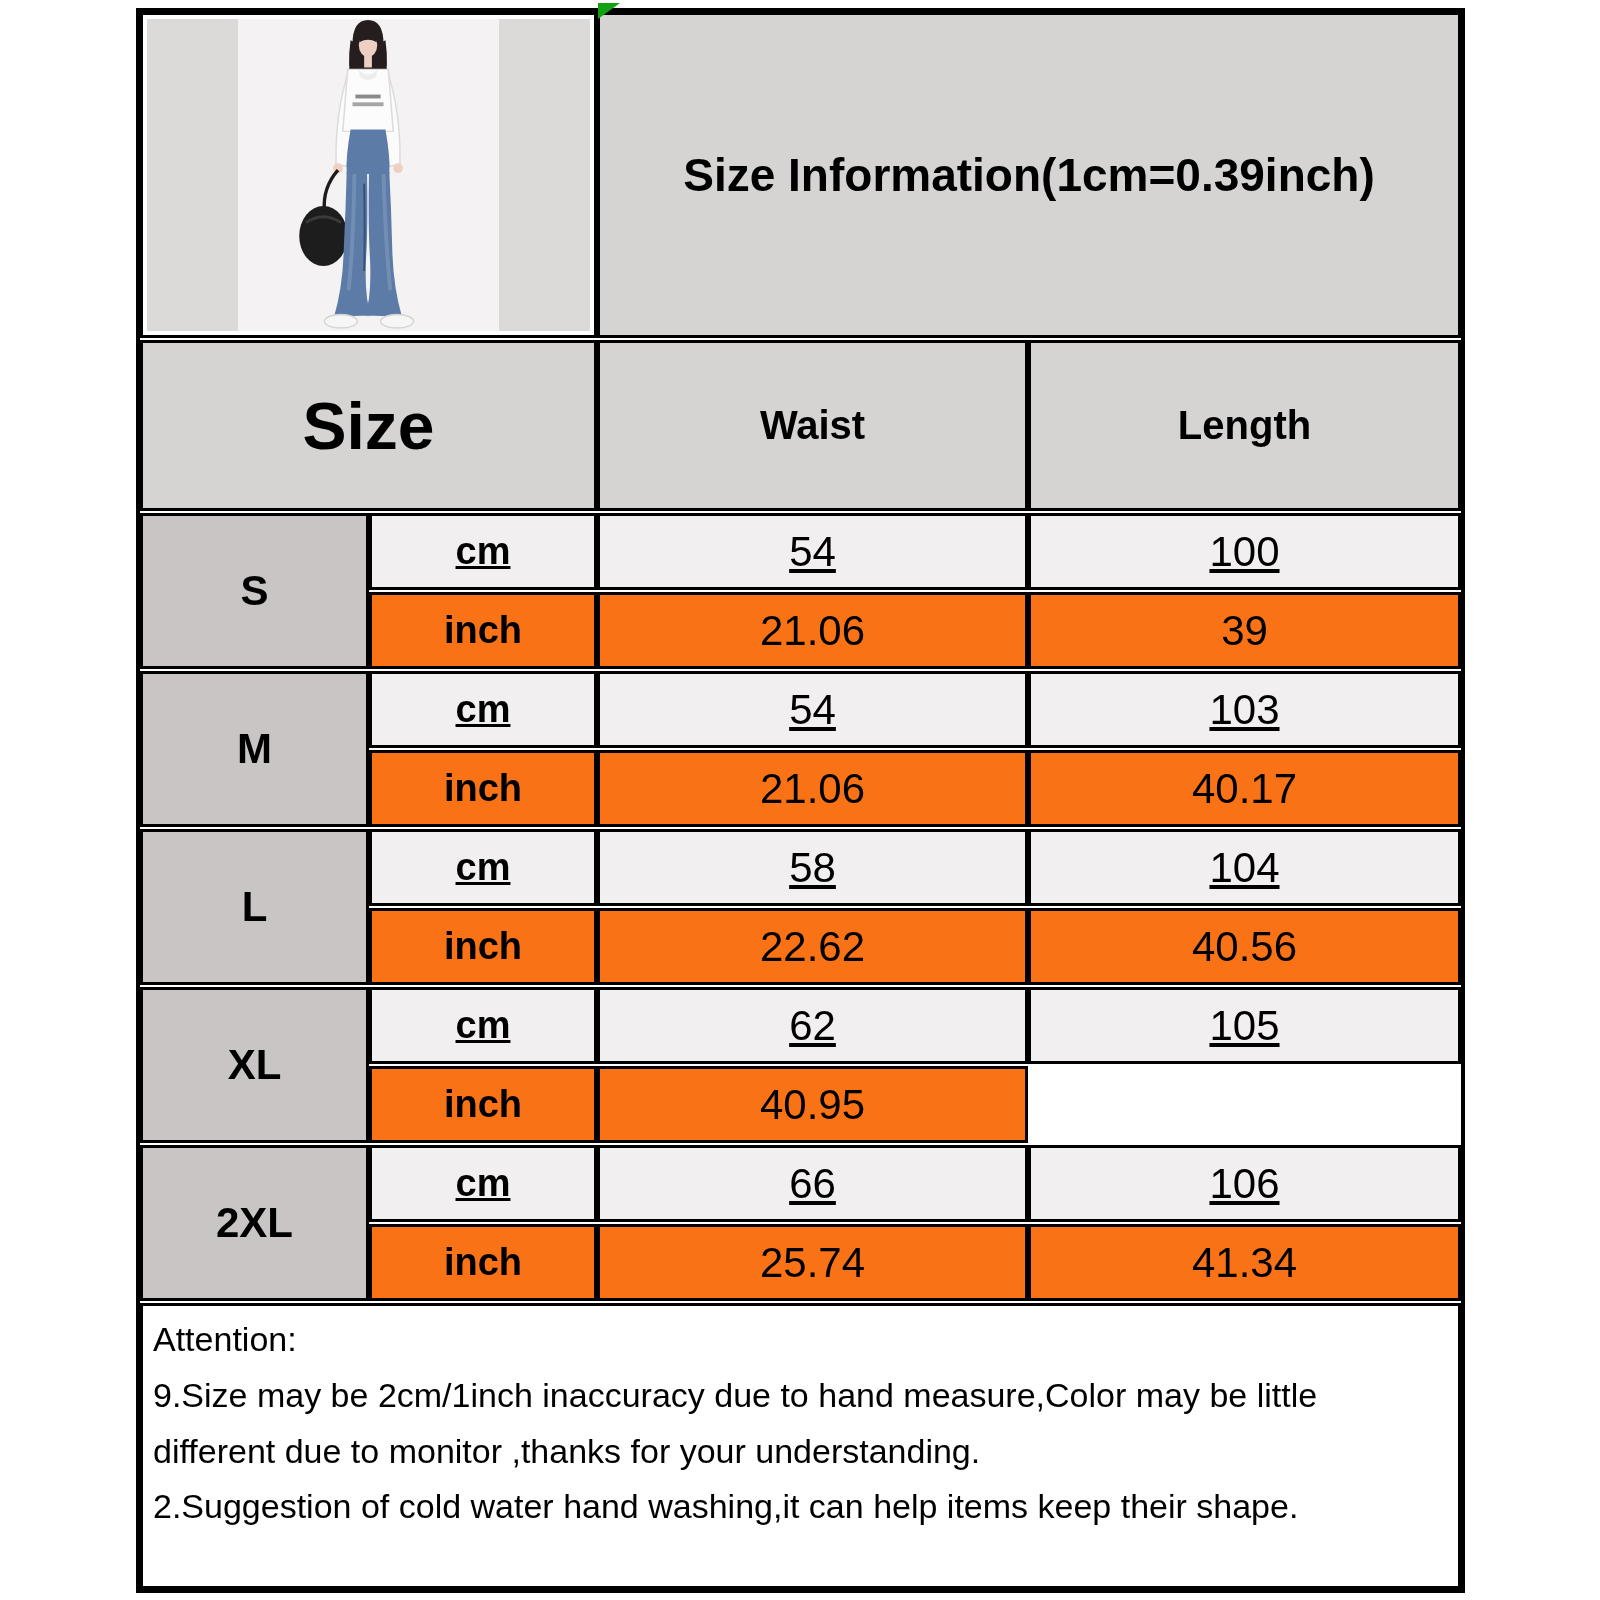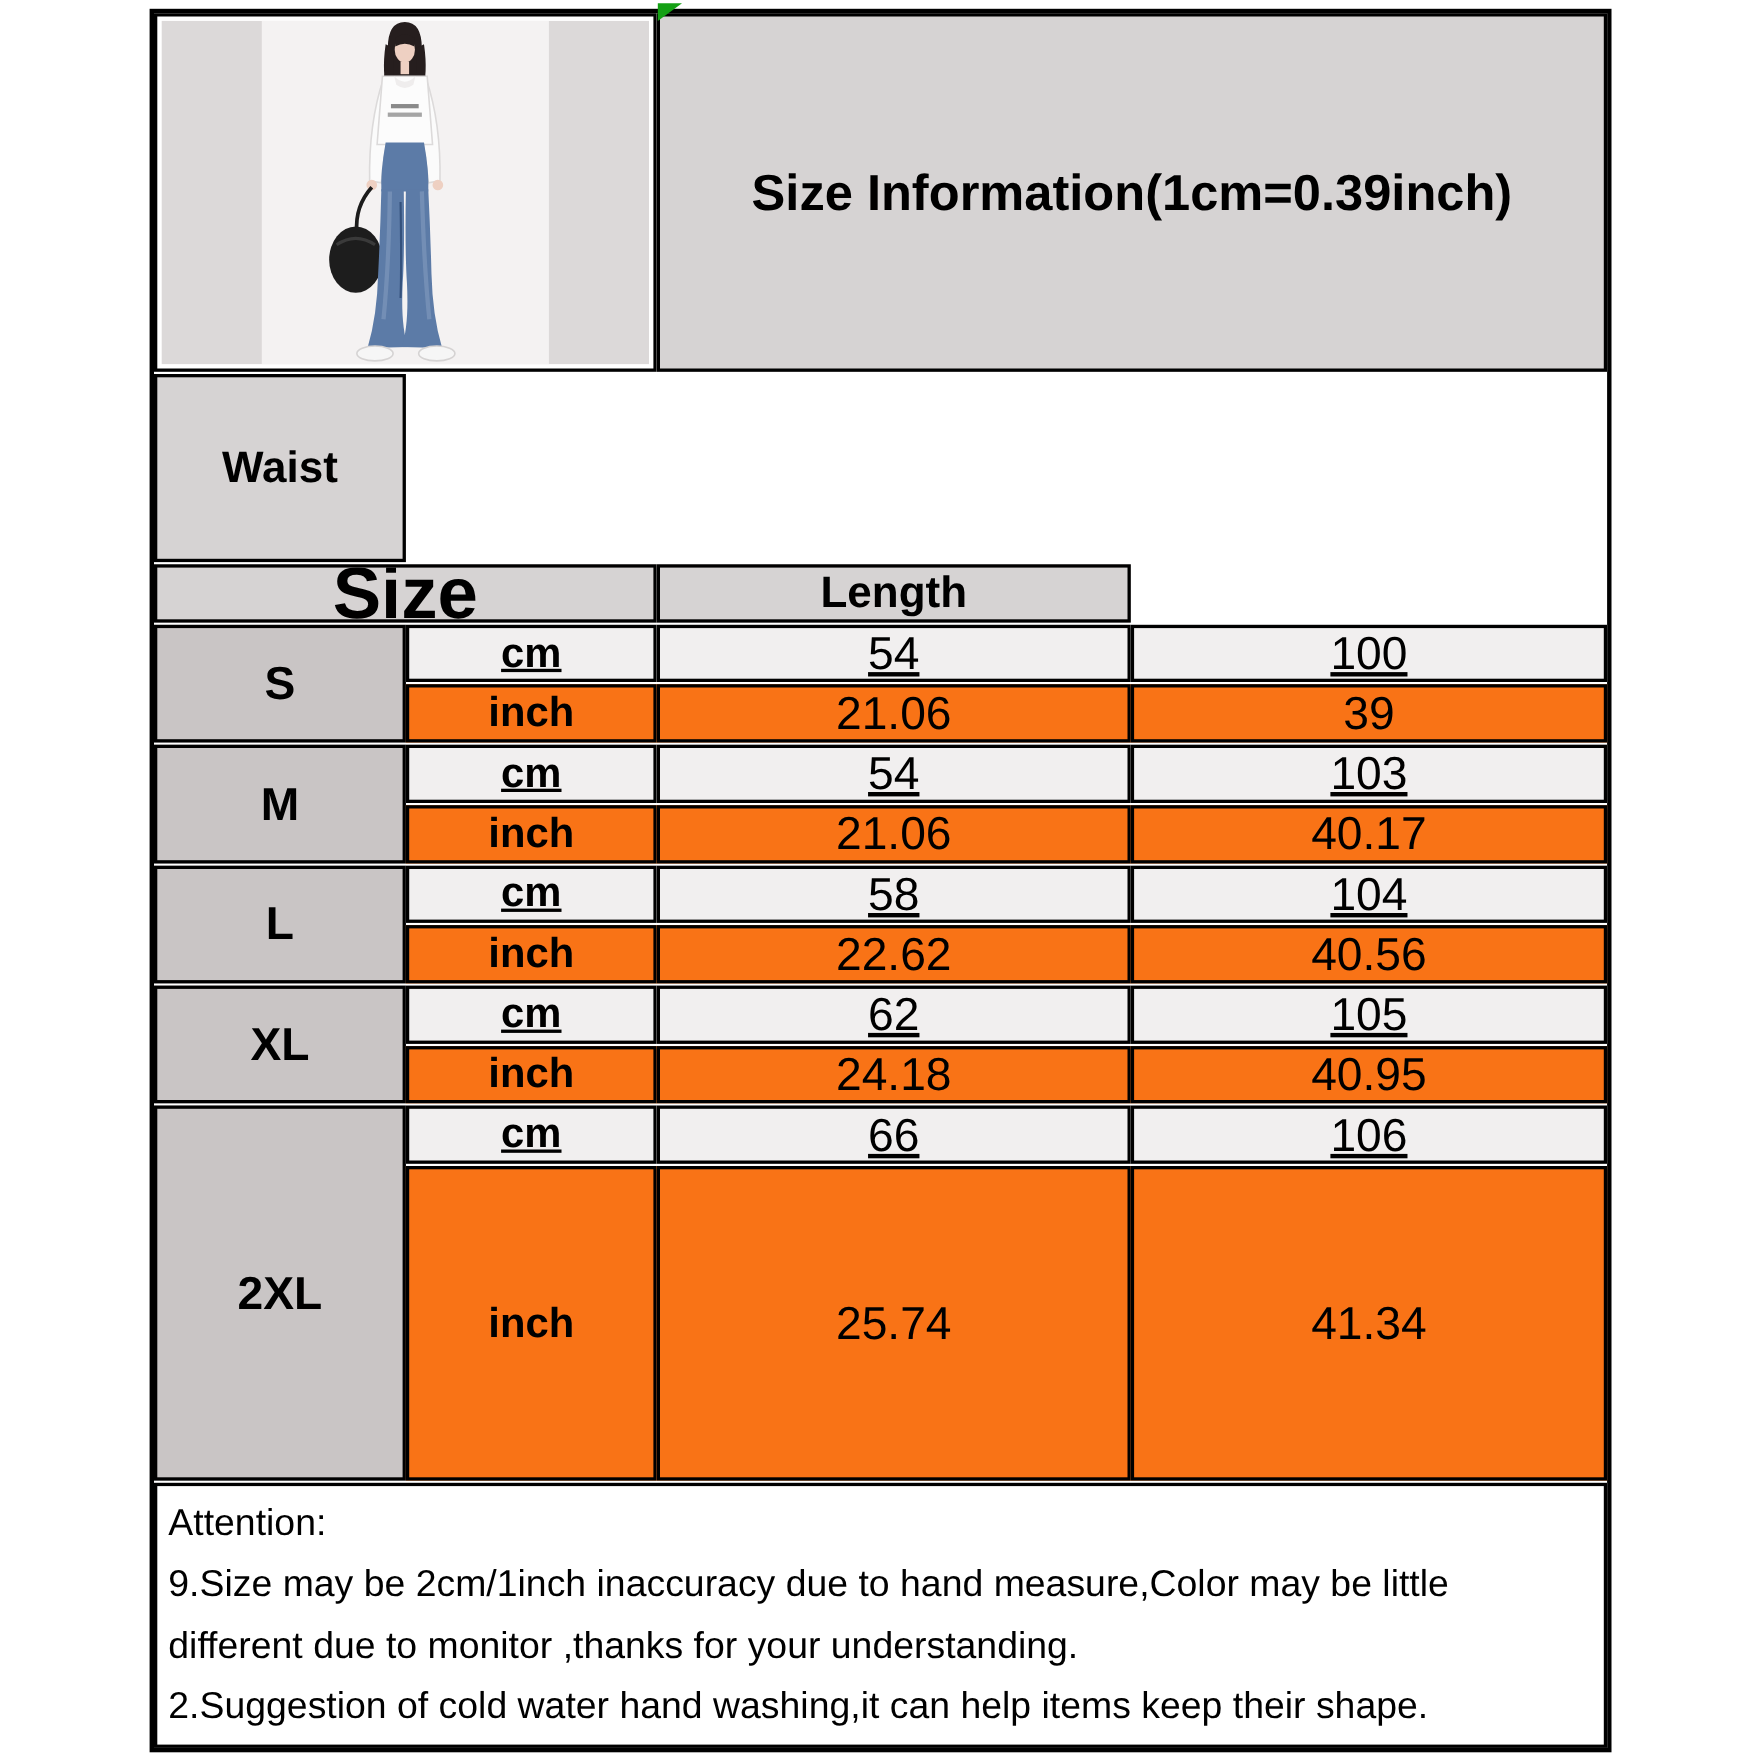--- a/index.html
+++ b/index.html
@@ -169,22 +169,22 @@
             <ellipse cx="102" cy="312" rx="17" ry="7" fill="#f6f6f6" stroke="#d5d3d3" stroke-width="1.5"></ellipse>
             <ellipse cx="160" cy="312" rx="17" ry="7" fill="#f6f6f6" stroke="#d5d3d3" stroke-width="1.5"></ellipse>
           </svg>
         </div>
       </div>
     </div>
     <div class="cell c-title">
       <span>Size Information(1cm=0.39inch)</span>
     </div>
 
+    <div class="cell c-sizehead">Size</div>
     <div class="cell c-colhead">Waist</div>
-    <div class="cell c-sizehead">Size</div>
     <div class="cell c-colhead">Length</div>
 
     <div class="cell c-size">S</div>
     <div class="cell c-unit bg-cm">cm</div>
     <div class="cell c-val bg-cm">54</div>
     <div class="cell c-val bg-cm">100</div>
     <div class="cell c-unit bg-inch">inch</div>
     <div class="cell c-val bg-inch">21.06</div>
     <div class="cell c-val bg-inch">39</div>
 
@@ -202,21 +202,20 @@
     <div class="cell c-val bg-cm">104</div>
     <div class="cell c-unit bg-inch">inch</div>
     <div class="cell c-val bg-inch">22.62</div>
     <div class="cell c-val bg-inch">40.56</div>
 
     <div class="cell c-size">XL</div>
     <div class="cell c-unit bg-cm">cm</div>
     <div class="cell c-val bg-cm">62</div>
     <div class="cell c-val bg-cm">105</div>
     <div class="cell c-unit bg-inch">inch</div>
-    <div class="cell c-val bg-inch">24.18</div>
     <div class="cell c-val bg-inch">40.95</div>
 
     <div class="cell c-size">2XL</div>
     <div class="cell c-unit bg-cm">cm</div>
     <div class="cell c-val bg-cm">66</div>
     <div class="cell c-val bg-cm">106</div>
     <div class="cell c-unit bg-inch">inch</div>
     <div class="cell c-val bg-inch">25.74</div>
     <div class="cell c-val bg-inch">41.34</div>
 

